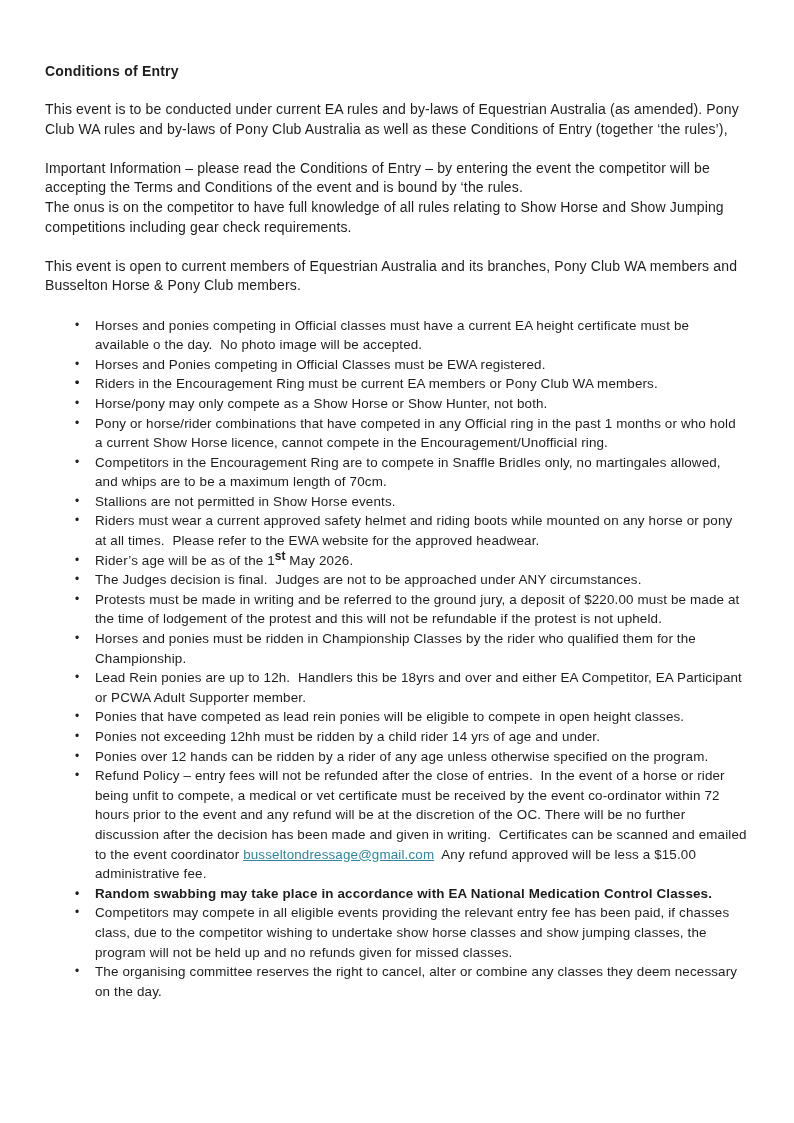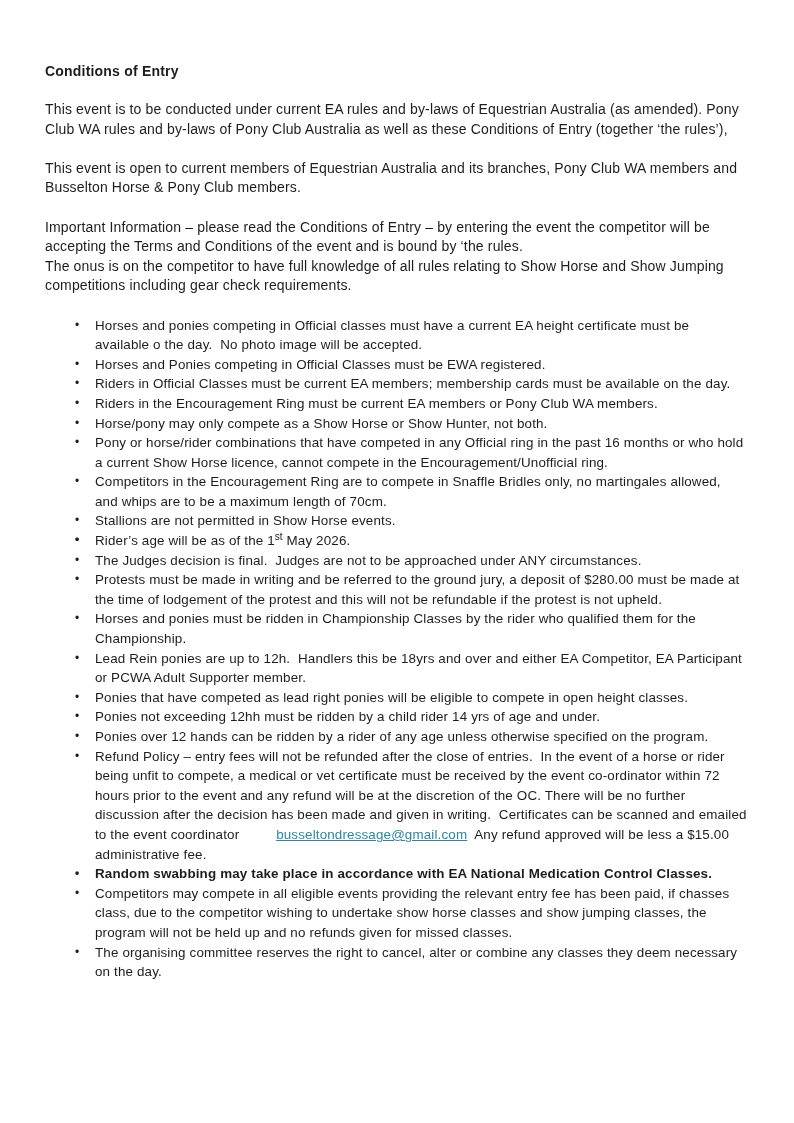--- a/index.html
+++ b/index.html
@@ -53,60 +53,60 @@
     position: absolute;
     left: 30px;
     top: 0;
     font-size: 12px;
     line-height: 19.6px;
   }
   .bold {
     font-weight: bold;
   }
   sup.ord {
-    font-size: 10px;
+    font-size: 12px;
     line-height: 0;
     vertical-align: super;
     letter-spacing: 0;
+    font-weight: bold;
   }
   a.email-link {
     color: #31849b;
     text-decoration: underline;
     cursor: pointer;
-    margin-left: 33px;
   }
 </style>
 </head>
 <body>
 
 <div class="page">
   <div class="title">Conditions of Entry</div>
 
   <div id="paragraphs">
       <p class="para"><span>This event is to be conducted under current EA rules and by-laws of Equestrian Australia (as amended). Pony Club WA rules and by-laws of Pony Club Australia as well as these Conditions of Entry (together ‘the rules’),</span></p>
+      <p class="para"><span>Important Information – please read the Conditions of Entry – by entering the event the competitor will be accepting the Terms and Conditions of the event and is bound by ‘the rules.</span><br><span>The onus is on the competitor to have full knowledge of all rules relating to Show Horse and Show Jumping competitions including gear check requirements.</span></p>
       <p class="para"><span>This event is open to current members of Equestrian Australia and its branches, Pony Club WA members and Busselton Horse &amp; Pony Club members.</span></p>
-      <p class="para"><span>Important Information – please read the Conditions of Entry – by entering the event the competitor will be accepting the Terms and Conditions of the event and is bound by ‘the rules.</span><br><span>The onus is on the competitor to have full knowledge of all rules relating to Show Horse and Show Jumping competitions including gear check requirements.</span></p>
     </div>
 
   <ul class="bullets" id="bullet-list">
       <li><span class="marker">•</span><span class="li-text"><span>Horses and ponies competing in Official classes must have a current EA height certificate must be available o the day.  No photo image will be accepted.</span></span></li>
       <li><span class="marker">•</span><span class="li-text"><span>Horses and Ponies competing in Official Classes must be EWA registered.</span></span></li>
-      <li><span class="marker">•</span><span class="li-text"><span>Riders in Official Classes must be current EA members; membership cards must be available on the day.</span></span></li>
+      <li><span class="marker">•</span></li>
       <li><span class="marker">•</span><span class="li-text"><span>Riders in the Encouragement Ring must be current EA members or Pony Club WA members.</span></span></li>
       <li><span class="marker">•</span><span class="li-text"><span>Horse/pony may only compete as a Show Horse or Show Hunter, not both.</span></span></li>
-      <li><span class="marker">•</span><span class="li-text"><span>Pony or horse/rider combinations that have competed in any Official ring in the past 16 months or who hold a current Show Horse licence, cannot compete in the Encouragement/Unofficial ring.</span></span></li>
+      <li><span class="marker">•</span><span class="li-text"><span>Pony or horse/rider combinations that have competed in any Official ring in the past 1 months or who hold a current Show Horse licence, cannot compete in the Encouragement/Unofficial ring.</span></span></li>
       <li><span class="marker">•</span><span class="li-text"><span>Competitors in the Encouragement Ring are to compete in Snaffle Bridles only, no martingales allowed, and whips are to be a maximum length of 70cm.</span></span></li>
       <li><span class="marker">•</span><span class="li-text"><span>Stallions are not permitted in Show Horse events.</span></span></li>
-      <li><span class="marker">•</span></li>
+      <li><span class="marker">•</span><span class="li-text"><span>Riders must wear a current approved safety helmet and riding boots while mounted on any horse or pony at all times.  Please refer to the EWA website for the approved headwear.</span></span></li>
       <li><span class="marker">•</span><span class="li-text"><span>Rider’s age will be as of the 1</span><sup class="ord">st</sup><span> May 2026.</span></span></li>
       <li><span class="marker">•</span><span class="li-text"><span>The Judges decision is final.  Judges are not to be approached under ANY circumstances.</span></span></li>
-      <li><span class="marker">•</span><span class="li-text"><span>Protests must be made in writing and be referred to the ground jury, a deposit of $280.00 must be made at the time of lodgement of the protest and this will not be refundable if the protest is not upheld.</span></span></li>
+      <li><span class="marker">•</span><span class="li-text"><span>Protests must be made in writing and be referred to the ground jury, a deposit of $220.00 must be made at the time of lodgement of the protest and this will not be refundable if the protest is not upheld.</span></span></li>
       <li><span class="marker">•</span><span class="li-text"><span>Horses and ponies must be ridden in Championship Classes by the rider who qualified them for the Championship.</span></span></li>
       <li><span class="marker">•</span><span class="li-text"><span>Lead Rein ponies are up to 12h.  Handlers this be 18yrs and over and either EA Competitor, EA Participant or PCWA Adult Supporter member.</span></span></li>
-      <li><span class="marker">•</span><span class="li-text"><span>Ponies that have competed as lead right ponies will be eligible to compete in open height classes.</span></span></li>
+      <li><span class="marker">•</span><span class="li-text"><span>Ponies that have competed as lead rein ponies will be eligible to compete in open height classes.</span></span></li>
       <li><span class="marker">•</span><span class="li-text"><span>Ponies not exceeding 12hh must be ridden by a child rider 14 yrs of age and under.</span></span></li>
       <li><span class="marker">•</span><span class="li-text"><span>Ponies over 12 hands can be ridden by a rider of any age unless otherwise specified on the program.</span></span></li>
       <li><span class="marker">•</span><span class="li-text"><span>Refund Policy – entry fees will not be refunded after the close of entries.  In the event of a horse or rider being unfit to compete, a medical or vet certificate must be received by the event co-ordinator within 72 hours prior to the event and any refund will be at the discretion of the OC. There will be no further discussion after the decision has been made and given in writing.  Certificates can be scanned and emailed to the event coordinator </span><a href="#" class="email-link" style="color: rgb(49, 132, 155);">busseltondressage@gmail.com</a><span>  Any refund approved will be less a $15.00 administrative fee.</span></span></li>
       <li><span class="marker bold">•</span><span class="li-text"><span class="bold">Random swabbing may take place in accordance with EA National Medication Control Classes.</span><br></span></li>
       <li><span class="marker">•</span><span class="li-text"><span>Competitors may compete in all eligible events providing the relevant entry fee has been paid, if chasses class, due to the competitor wishing to undertake show horse classes and show jumping classes, the program will not be held up and no refunds given for missed classes.</span></span></li>
       <li><span class="marker">•</span><span class="li-text"><span>The organising committee reserves the right to cancel, alter or combine any classes they deem necessary on the day.</span></span></li>
     </ul>
 </div>
 
 </body></html>

